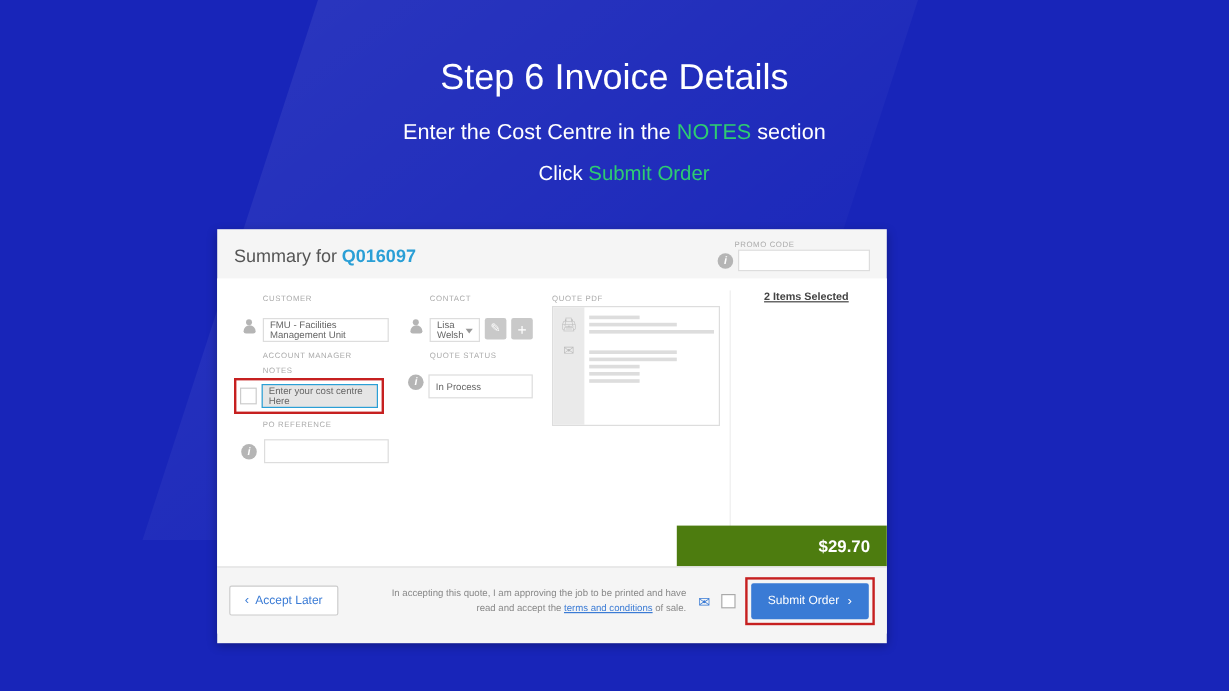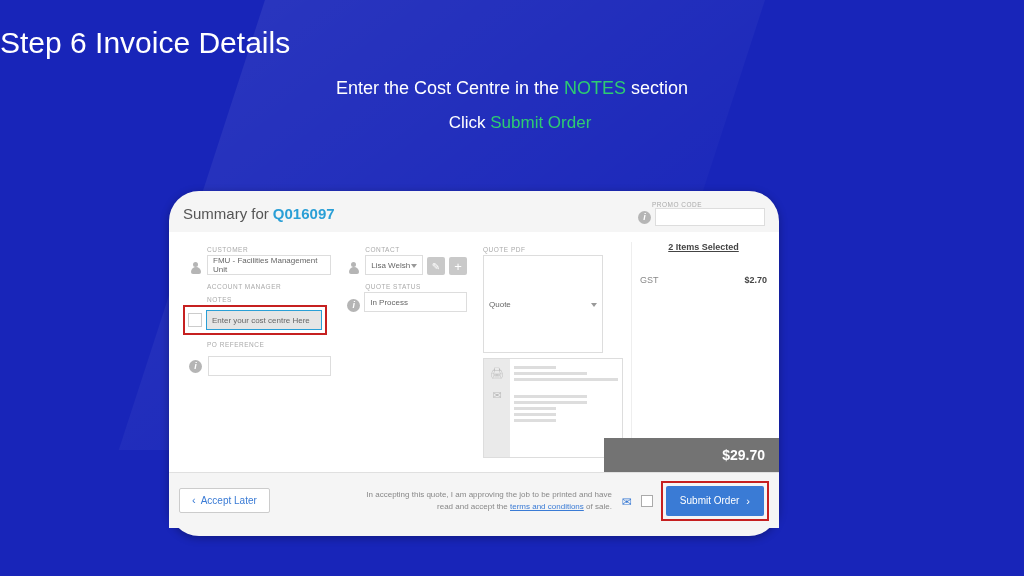--- a/index.html
+++ b/index.html
@@ -3,31 +3,30 @@
 <meta charset="utf-8">
 <style>
 * { box-sizing: border-box; margin: 0; padding: 0; }
 html, body { width: 1024px; height: 576px; overflow: hidden; font-family: Arial, Helvetica, sans-serif; }
 body { background: #1825b9; position: relative; }
 .bg-shape {
   position: absolute; left: 200px; top: -50px; width: 500px; height: 500px;
   background: linear-gradient(135deg, rgba(255,255,255,0.08), rgba(255,255,255,0));
   transform: skewX(-18deg);
 }
-.slide-title { color: #fff; font-size: 30px; text-align: left; margin-top: 26px; font-weight: 400; position: relative; }
+.slide-title { color: #fff; font-size: 30px; text-align: center; margin-top: 48px; font-weight: 400; position: relative; }
 .slide-sub { color: #fff; font-size: 18px; text-align: center; margin-top: 18px; position: relative; }
 .slide-sub .accent { color: #2ecc71; }
 .slide-sub2 { color: #fff; font-size: 17px; text-align: center; margin-top: 14px; position: relative; padding-left: 16px; }
 .slide-sub2 .accent { color: #2ecc71; }
 
 .app {
-  position: absolute; left: 169px; top: 191px; width: 610px; height: 345px;
+  position: absolute; left: 181px; top: 191px; width: 558px; height: 345px;
   background: #f5f5f5; box-shadow: 0 2px 8px rgba(0,0,0,0.3);
   font-size: 9px;
-  border-radius: 30px;
 }
 .header { padding: 10px 14px 6px 14px; display: flex; align-items: center; }
 .summary-label { font-size: 15px; color: #555; }
 .summary-id { font-size: 15px; color: #2a9fd6; font-weight: 700; margin-left: 4px; }
 .promo-area { margin-left: auto; display: flex; flex-direction: column; align-items: flex-start; }
 .promo-label { font-size: 6.5px; color: #aaa; letter-spacing: 0.5px; margin-left: 14px; }
 .promo-row { display: flex; align-items: center; gap: 4px; }
 .promo-input { width: 110px; height: 18px; border: 1px solid #ddd; background: #fff; }
 
 .info-icon {
@@ -46,21 +45,21 @@
 }
 
 .body { display: flex; background: #fff; padding: 10px 0 14px 12px; height: 240px; position: relative; }
 .col { display: flex; flex-direction: column; padding: 0 8px; }
 .col1 { width: 175px; }
 .col2 { width: 150px; }
 .col3 { width: 170px; }
 .col4 { width: 163px; border-left: 1px solid #eee; padding-right: 12px; }
 
 .field-label { font-size: 6.5px; color: #aaa; letter-spacing: 0.5px; margin: 4px 0 2px 18px; }
-.field-row { display: flex; align-items: flex-end; gap: 4px; margin-bottom: 4px; }
+.field-row { display: flex; align-items: flex-start; gap: 4px; margin-bottom: 4px; margin-top: 10px; }
 .field-input {
   flex: 1; height: 20px; border: 1px solid #ddd; background: #fff; padding: 0 5px;
   font-size: 8px; color: #666; display: flex; align-items: center;
 }
 .dropdown { position: relative; }
 .dropdown::after {
   content: ""; position: absolute; right: 5px; top: 50%; margin-top: -1px;
   width: 0; height: 0; border-left: 3px solid transparent; border-right: 3px solid transparent;
   border-top: 4px solid #999;
 }
@@ -86,21 +85,21 @@
 .pdf-page { flex: 1; padding: 4px; }
 .pdf-page .line { height: 3px; background: #ddd; margin: 3px 0; }
 .pdf-page .line.short { width: 40%; }
 .pdf-page .line.med { width: 70%; }
 
 .items-selected { font-size: 9px; font-weight: bold; text-align: center; text-decoration: underline; margin-bottom: 14px; color: #444; }
 .cost-row { display: flex; justify-content: space-between; font-size: 9px; color: #888; padding: 9px 0; border-bottom: 1px solid #eee; }
 .cost-row .amt { color: #444; font-weight: bold; }
 .total-bar {
   position: absolute; right: 0; bottom: 0; width: 175px; height: 34px;
-  background: #737373; color: #fff; font-size: 14px; font-weight: bold;
+  background: #4d7c0f; color: #fff; font-size: 14px; font-weight: bold;
   display: flex; align-items: center; justify-content: flex-end; padding-right: 14px;
 }
 
 .footer {
   height: 56px; background: #f5f5f5; border-top: 1px solid #e0e0e0;
   display: flex; align-items: center; padding: 0 10px; position: relative;
 }
 .accept-later {
   border: 1px solid #ccc; background: #fff; color: #3a7bd5; padding: 6px 12px;
   font-size: 10px; border-radius: 2px; display: flex; align-items: center; gap: 5px;
@@ -187,21 +186,20 @@
 
       <span class="field-label">QUOTE STATUS</span>
       <div class="field-row">
         <span class="info-icon">i</span>
         <div class="field-input">In Process</div>
       </div>
     </div>
 
     <div class="col col3">
       <span class="field-label" style="margin-left:0">QUOTE PDF</span>
-      <div class="field-input dropdown" style="width:120px;margin-bottom:5px;">Quote</div>
       <div class="pdf-preview">
         <div class="pdf-sidebar">
           <span class="pdf-side-btn">🖨</span>
           <span class="pdf-side-btn">✉</span>
         </div>
         <div class="pdf-page">
           <div class="line short"></div>
           <div class="line med"></div>
           <div class="line"></div>
           <div style="height:8px"></div>
@@ -209,24 +207,20 @@
           <div class="line med"></div>
           <div class="line short"></div>
           <div class="line short"></div>
           <div class="line short"></div>
         </div>
       </div>
     </div>
 
     <div class="col col4">
       <div class="items-selected">2 Items Selected</div>
-      <div class="cost-row" style="border-bottom:none">
-        <span>GST</span>
-          <span class="amt">$2.70</span>
-      </div>
     </div>
 
     <div class="total-bar">$29.70</div>
   </div>
 
   <div class="footer">
     <div class="accept-later">
       <span class="chev">‹</span>
       <span>Accept Later</span>
     </div>

